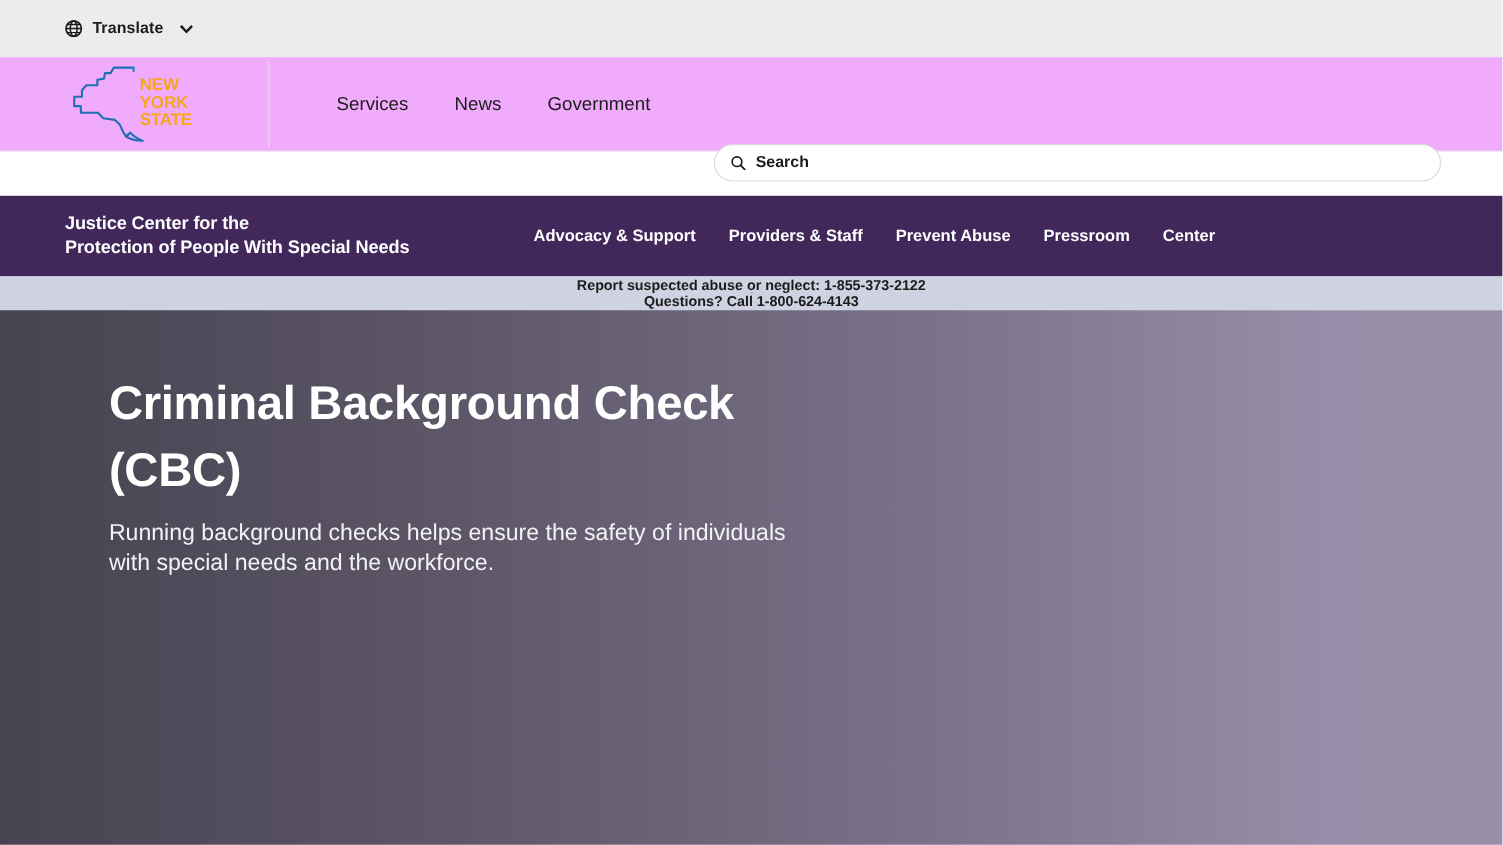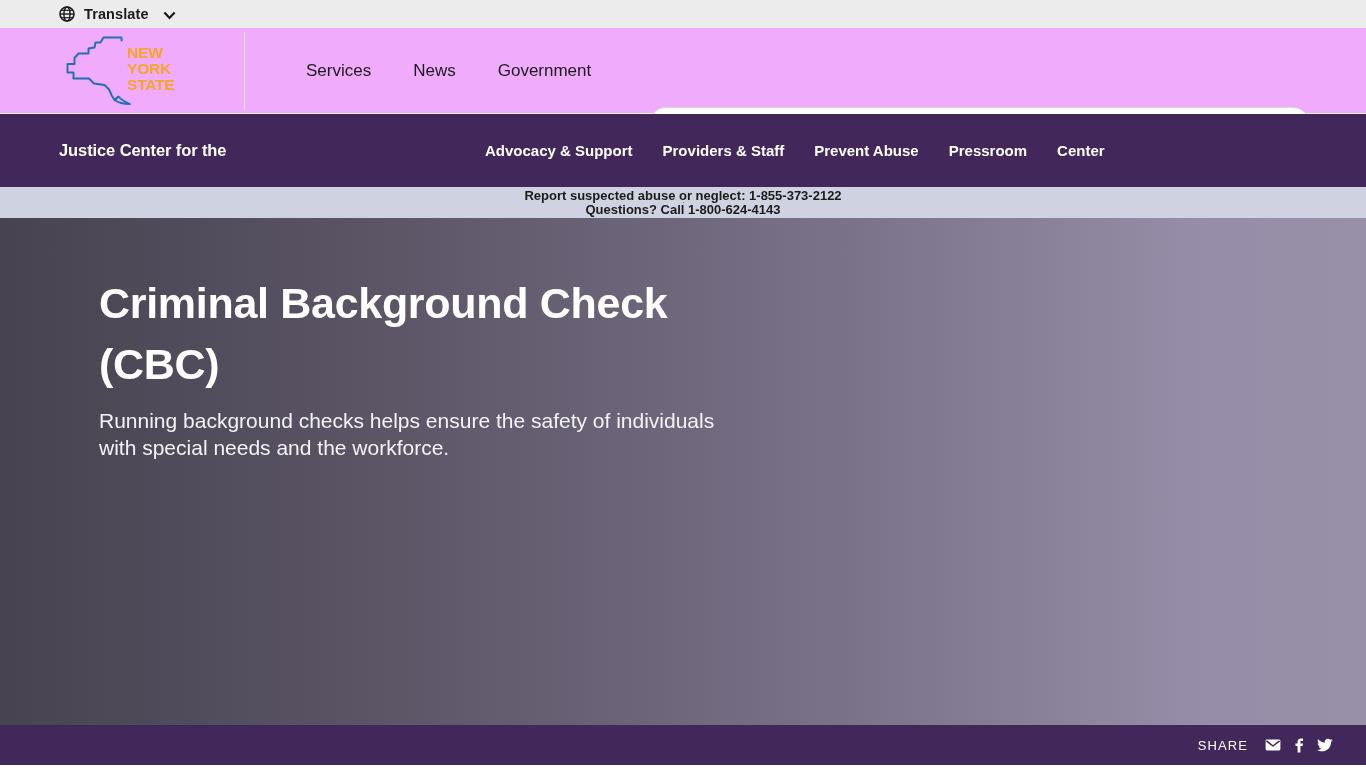--- a/index.html
+++ b/index.html
@@ -13,21 +13,21 @@
 
   body {
     font-family: "Liberation Sans", sans-serif;
     background: #ffffff;
     color: #1b1b1b;
     -webkit-font-smoothing: antialiased;
   }
 
   
   .translate-bar {
-    height: 28px;
+    height: 52px;
     background: #ececec;
     display: flex;
     align-items: center;
     padding-left: 59px;
   }
   .translate-trigger {
     display: flex;
     align-items: center;
     gap: 9px;
     cursor: pointer;
@@ -130,20 +130,21 @@
   }
   .search-input::placeholder { color: #1b1b1b; opacity: 1; font-weight: 700; }
 
   
   .agency-band {
     height: 73px;
     background: #42275b;
     display: flex;
     align-items: center;
     position: relative;
+    margin-top: 40px;
   }
   .agency-title {
     color: #ffffff;
     font-size: 16.5px;
     font-weight: 700;
     line-height: 1.28;
     padding-left: 59px;
     width: 470px;
     letter-spacing: -0.1px;
   }
@@ -292,20 +293,21 @@
         </svg>
       </span>
       <input class="search-input" type="text" placeholder="Search" style="">
     </div>
   </div>
 </header>
 
 <div class="agency-band">
   <div class="agency-title">
     <span>Justice Center for the</span><br>
+    <span>Protection of People With Special Needs</span>
   </div>
   <nav class="agency-nav">
     <a href="#">Advocacy &amp; Support</a>
     <a href="#">Providers &amp; Staff</a>
     <a href="#">Prevent Abuse</a>
     <a href="#">Pressroom</a>
     <a href="#">Center</a>
   </nav>
 </div>
 

